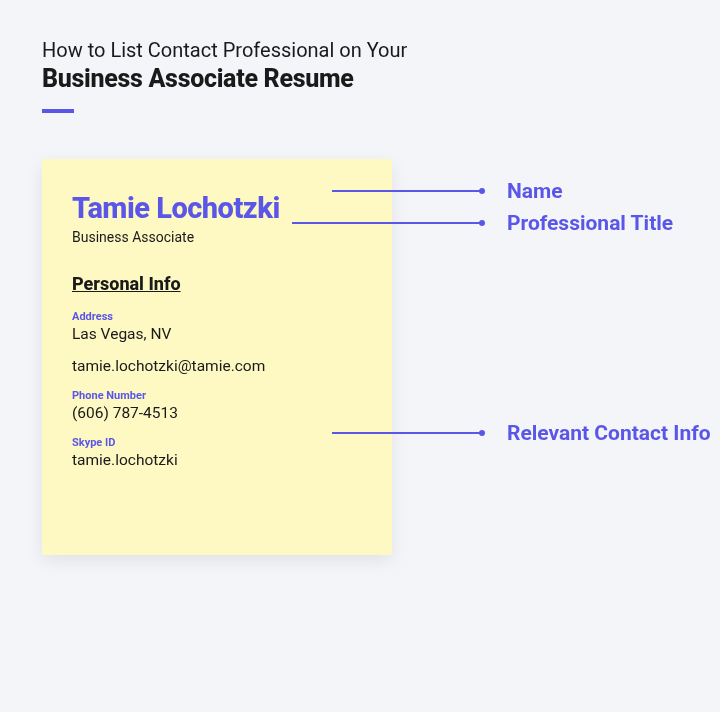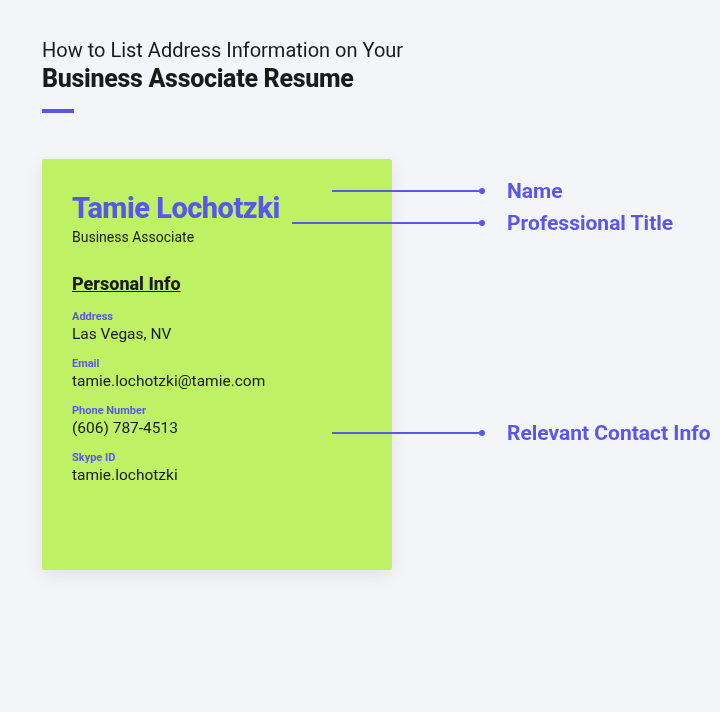--- a/index.html
+++ b/index.html
@@ -30,21 +30,21 @@
   width: 32px;
   height: 4px;
   background: #5a57e8;
   margin-top: 16px;
 }
 .content {
   display: flex;
   margin-top: 46px;
 }
 .card {
-  background: #bef264;
+  background: #fef9c3;
   width: 350px;
   padding: 32px 30px 72px 30px;
   box-shadow: 0 6px 18px rgba(0,0,0,0.08);
   border-radius: 2px;
   position: relative;
 }
 .name {
   font-size: 29px;
   font-weight: 800;
   color: #5a57e8;
@@ -105,38 +105,37 @@
   font-weight: 700;
   color: #5a57e8;
   margin-left: 22px;
   white-space: nowrap;
 }
 </style>
 </head>
 <body>
 
 <div class="header">
-  <div class="header-subtitle">How to List Address Information on Your</div>
+  <div class="header-subtitle">How to List Contact Professional on Your</div>
   <div class="header-title">Business Associate Resume</div>
   <div class="underline"></div>
 </div>
 
 <div class="content">
   <div class="card">
     <div class="name">Tamie Lochotzki</div>
     <div class="title">Business Associate</div>
     <div class="section-title">Personal Info</div>
 
     <div class="field">
       <div class="field-label">Address</div>
       <div class="field-value">Las Vegas, NV</div>
     </div>
 
     <div class="field">
-      <div class="field-label">Email</div>
       <div class="field-value">tamie.lochotzki@tamie.com</div>
     </div>
 
     <div class="field">
       <div class="field-label">Phone Number</div>
       <div class="field-value">(606) 787-4513</div>
     </div>
 
 
     <div class="field">

